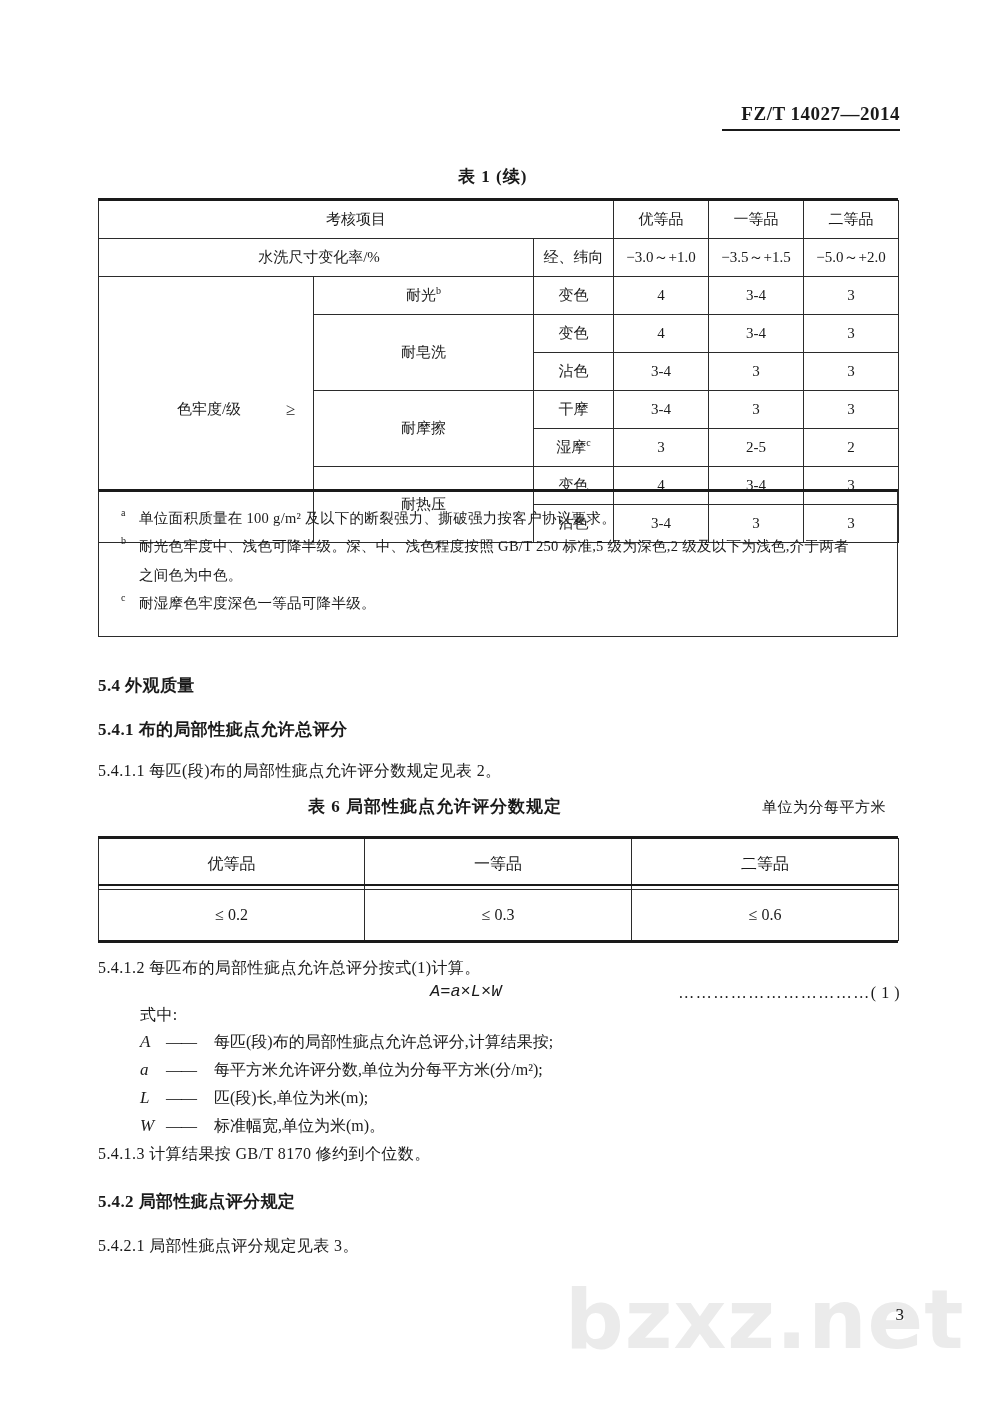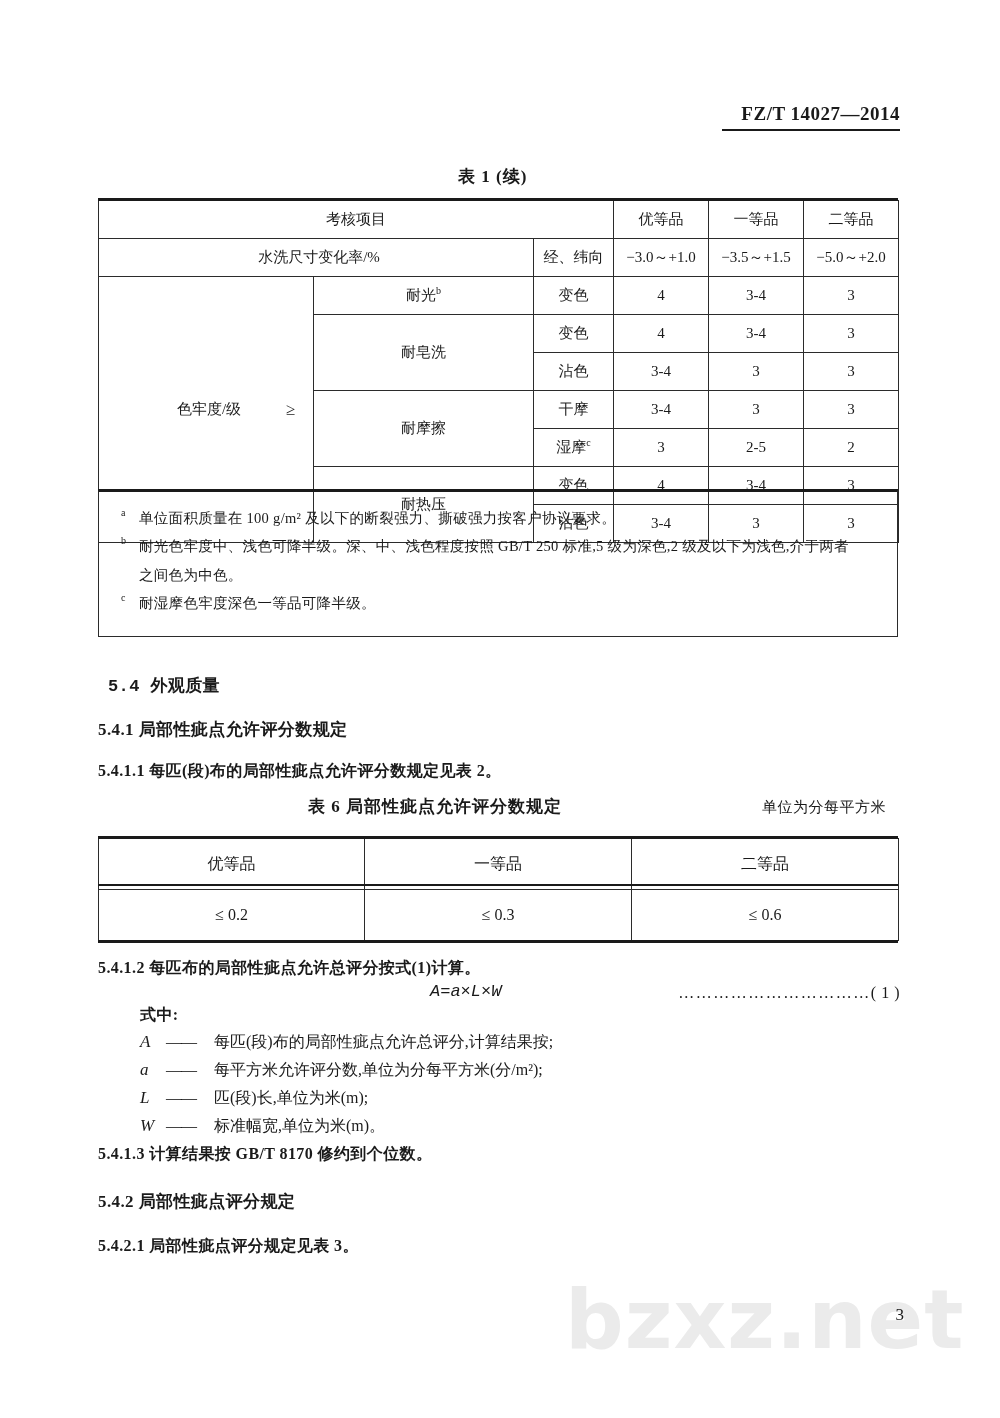--- a/index.html
+++ b/index.html
@@ -150,21 +150,20 @@
     font-size: 10px;
     vertical-align: super;
   }
   .fn-cont { padding-left: 22px; }
 
   
   .sec {
     position: absolute;
     white-space: nowrap;
     letter-spacing: 0.4px;
-    font-weight: bold;
   }
   .sec-h {
     font-weight: bold;
     font-size: 17px;
   }
   .sec-p {
     font-size: 16px;
   }
 
   
@@ -353,22 +352,22 @@
       <span class="fn-mark">b</span>
       <span>耐光色牢度中、浅色可降半级。深、中、浅色程度按照 GB/T 250 标准,5 级为深色,2 级及以下为浅色,介于两者</span>
     </div>
     <div class="fn-line fn-cont" style="padding-left:22px;">之间色为中色。</div>
     <div class="fn-line">
       <span class="fn-mark">c</span>
       <span>耐湿摩色牢度深色一等品可降半级。</span>
     </div>
   </div>
 
-  <div class="sec sec-h" style="left:108px; top:674px;font-family:Liberation Mono, monospace;">5.4   外观质量</div>
-  <div class="sec sec-h" style="left:98px; top:718px;">5.4.1   局部性疵点允许评分数规定</div>
+  <div class="sec sec-h" style="left:98px; top:674px;">5.4   外观质量</div>
+  <div class="sec sec-h" style="left:98px; top:718px;">5.4.1   布的局部性疵点允许总评分</div>
   <div class="sec sec-p" style="left:98px; top:761px;">5.4.1.1   每匹(段)布的局部性疵点允许评分数规定见表 2。</div>
 
   <div class="tbl-caption" style="left:308px; top:795px;">表 6   局部性疵点允许评分数规定</div>
   <div class="unit-note" style="left:762px; top:798px;">单位为分每平方米</div>
 
   <div class="t2-wrap">
     <div class="t2-outer-top"></div>
     <table class="doc">
       <colgroup>
         <col style="width:266px">

